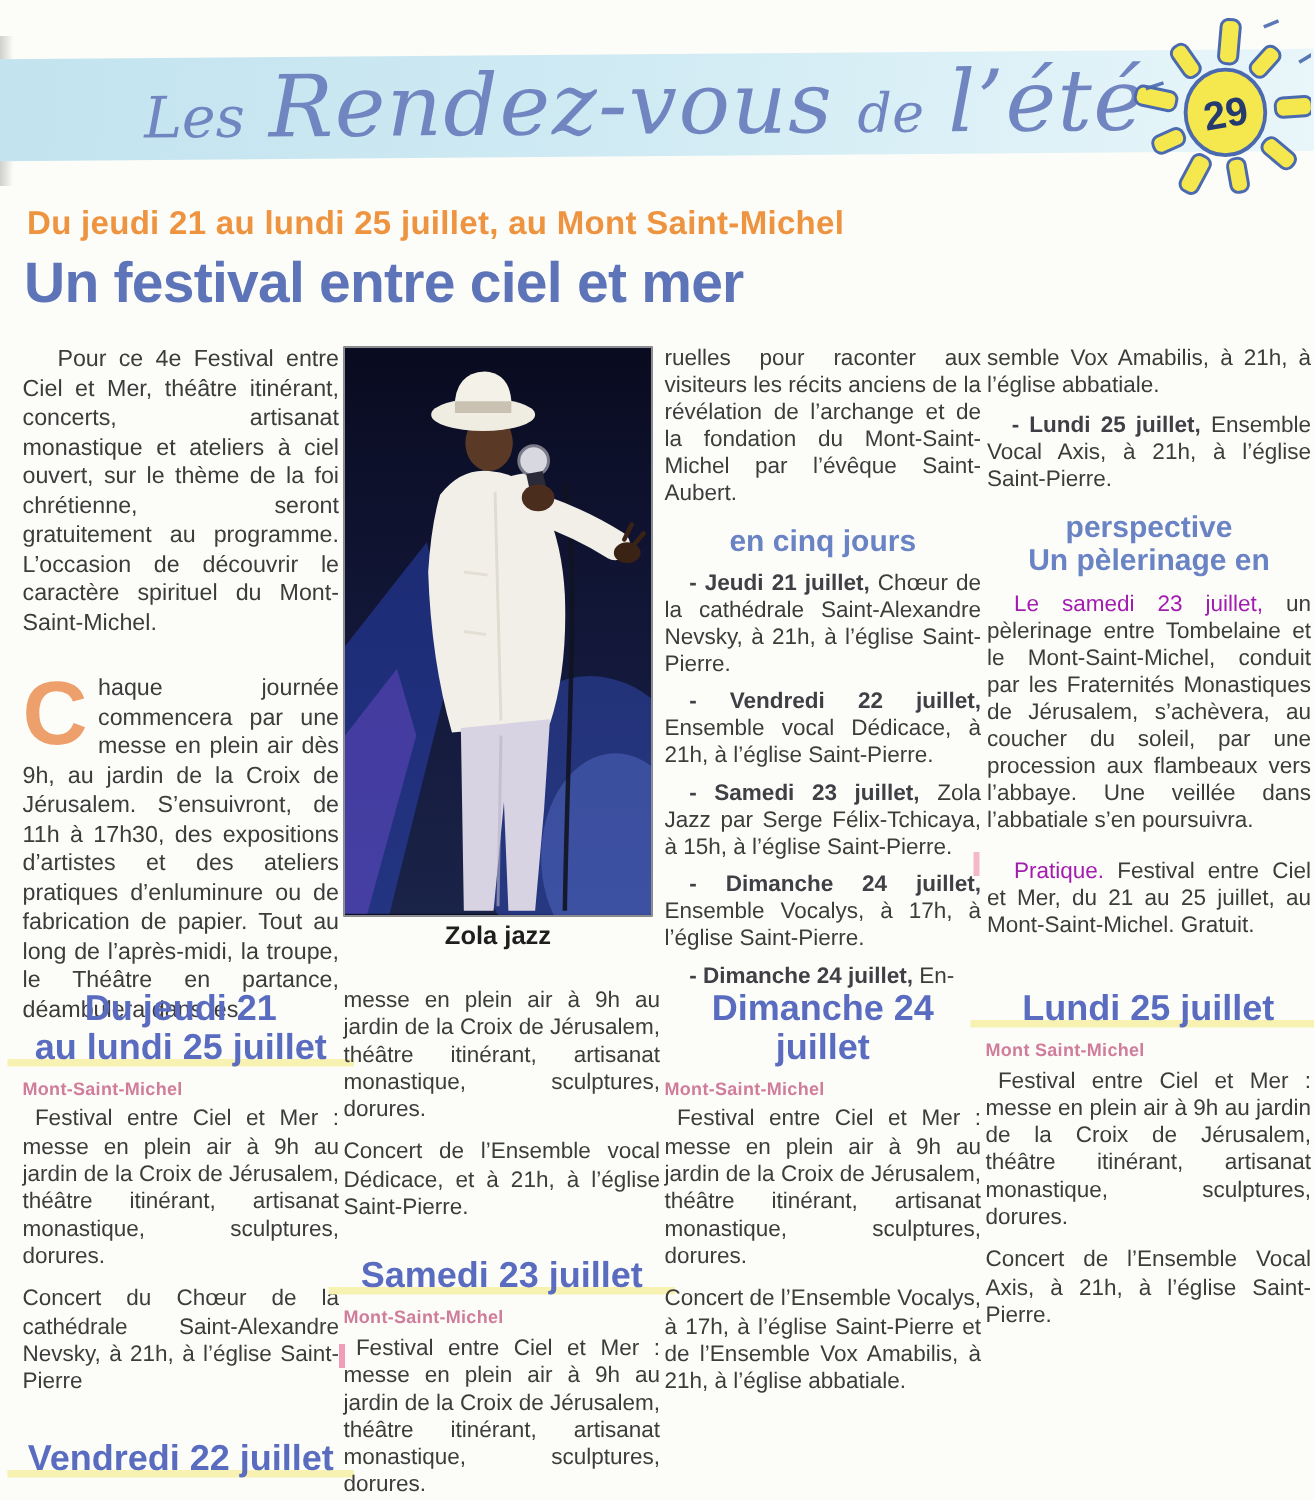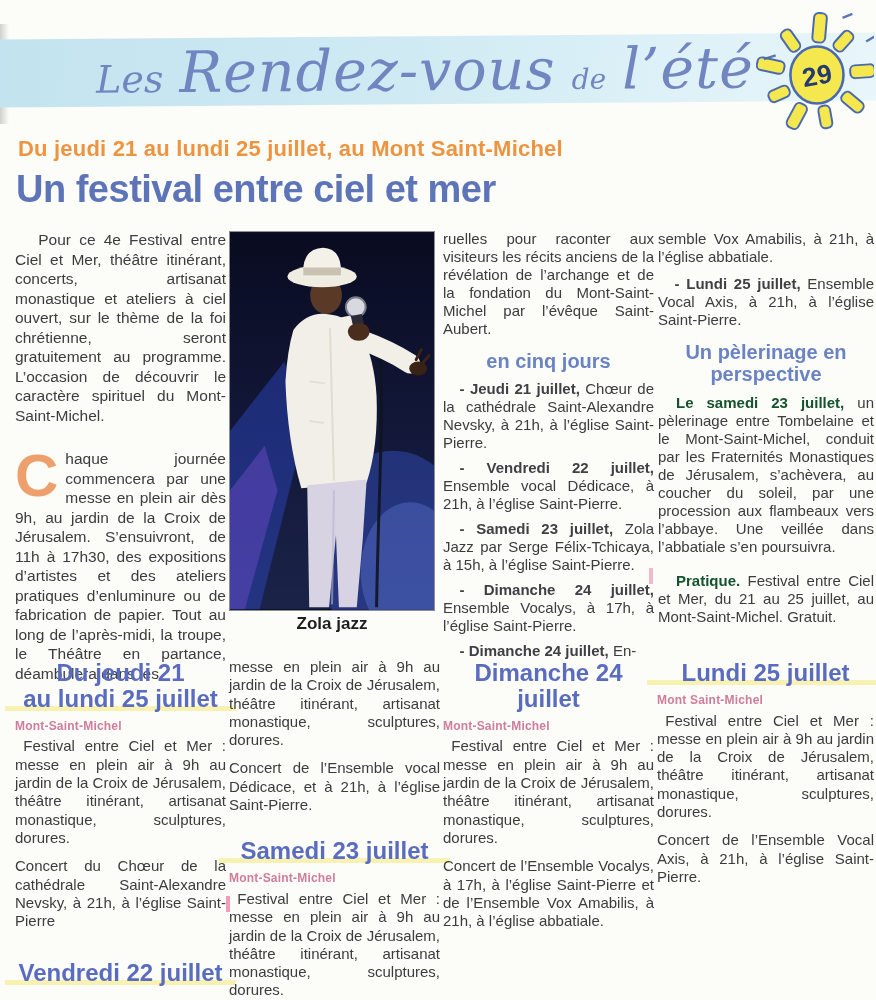--- a/index.html
+++ b/index.html
@@ -33,21 +33,21 @@
   .banner-title {
     display:flex; align-items:baseline; gap:16px;
     margin-left:100px;
     font-family: "DejaVu Serif", serif;
     font-style: italic;
     color:#7186c1;
     white-space:nowrap;
   }
   .bt-sm { font-size:38px; }
   .bt-lg { font-size:57px; letter-spacing:1px; }
-  .bt-md { font-size:28px;text-align:center; }
+  .bt-md { font-size:36px;text-align:center; }
 
   .sun { position:absolute; right:2px; top:12px; width:118px; height:124px; z-index:5; }
 
   
   .kicker {
     position:absolute; left:18px; top:136px;
     font-size:22px; font-weight:bold; color:#ee9440; letter-spacing:0.2px;
   }
   .main-title {
     position:absolute; left:16px; top:168px;
@@ -65,21 +65,21 @@
   .dropcap {
     float:left; font-size:60px; line-height:48px; font-weight:bold;
     color:#eda06b; margin:3px 7px 0 0;
   }
   .mid-heading {
     text-align:center; font-weight:bold; color:#6a83c4;
     font-size:20px; line-height:1.12; margin:12px 0 8px 0;
   }
   .item { text-indent:1.1em; margin:0 0 7px 0 !important; }
   .item-date { font-weight:bold; color:#3f3f46; }
-  .pratique-bold, .pilgrim-bold { font-weight:bold; color:#14532d; }
+  .pratique-bold, .pilgrim-bold { font-weight:normal; color:#a21caf; }
   .pilgrim-para { text-indent:1.2em; }
   .pratique-para { text-indent:1.2em; margin-top:16px !important; }
 
   
   .photo-frame {
     position:absolute; left:229px; top:231px; width:206px; height:380px;
     border:1px solid #8f8f8f; background:#0b0e26;
   }
   .photo-frame svg { display:block; width:100%; height:100%; }
   .photo-caption {
@@ -202,22 +202,22 @@
     <p class="item"><span class="item-date">- Vendredi 22 juillet,</span><span> Ensemble vocal Dédicace,  à 21h, à l’église Saint-Pierre.</span></p>
     <p class="item"><span class="item-date">- Samedi 23 juillet,</span><span> Zola Jazz par Serge Félix-Tchicaya, à 15h, à l’église Saint-Pierre.</span></p>
     <p class="item"><span class="item-date">- Dimanche 24 juillet,</span><span> Ensemble Vocalys, à 17h, à l’église Saint-Pierre.</span></p>
     <p class="item"><span class="item-date">- Dimanche 24 juillet,</span><span> En-</span></p>
   </div>
 
   <div class="tcol tcol-4">
     <p>semble Vox Amabilis, à 21h, à l’église abbatiale.</p>
     <p class="item" style="margin-bottom:12px"><span class="item-date">- Lundi 25 juillet,</span><span> Ensemble Vocal Axis, à 21h, à l’église Saint-Pierre.</span></p>
     <div class="mid-heading">
+      <div>perspective</div>
       <div>Un pèlerinage en</div>
-      <div>perspective</div>
     </div>
     <p class="pilgrim-para"><span class="pilgrim-bold">Le samedi 23 juillet,</span><span> un pèlerinage entre Tombelaine et le Mont-Saint-Michel, conduit par les Fraternités Monastiques de Jérusalem, s’achèvera, au coucher du soleil, par une procession aux flambeaux vers l’abbaye. Une  veillée dans l’abbatiale s’en  poursuivra.</span></p>
     <p class="pratique-para"><span class="pratique-bold">Pratique.</span><span> Festival entre Ciel et Mer, du 21 au 25 juillet, au Mont-Saint-Michel. Gratuit.</span></p>
   </div>
 
   <div class="acol acol-1">
     <div class="a-heading">
       <div>Du jeudi 21</div>
       <div>au lundi 25 juillet</div>
     </div>

